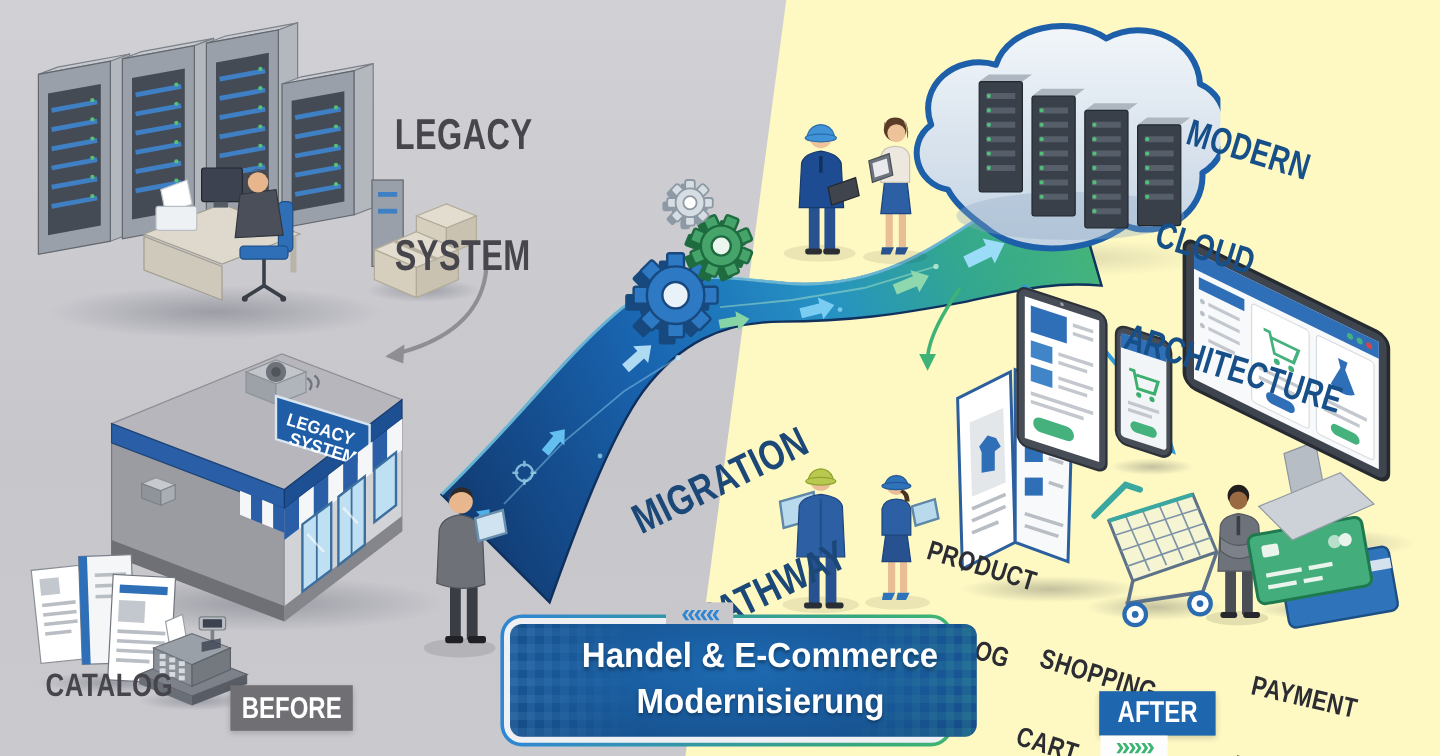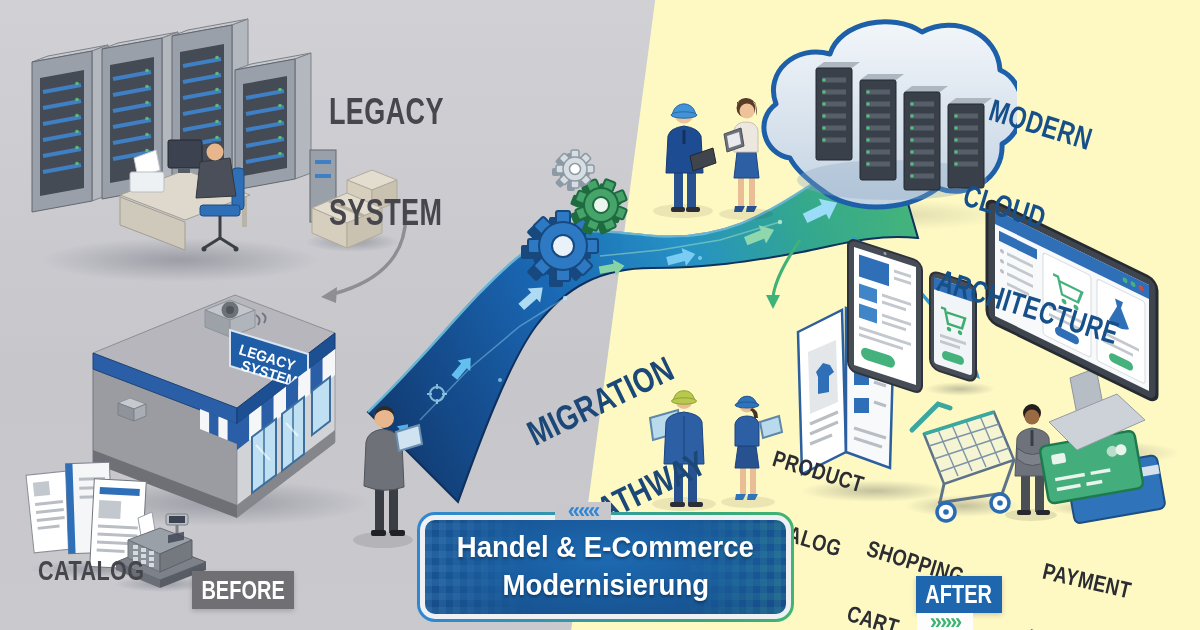--- a/index.html
+++ b/index.html
@@ -17,21 +17,21 @@
          font-weight:700;box-shadow:0 2px 5px rgba(0,0,0,.18);}
   .badge span{transform:scaleX(.8);}
   
   .banner{position:absolute;left:417px;top:512px;width:377px;height:110px;}
   .banner-frame{position:absolute;inset:0;border-radius:18px;padding:3px;box-sizing:border-box;
                 background:linear-gradient(90deg,#2f86d4,#38a87c 80%,#41b573);}
   .banner-gap{width:100%;height:100%;border-radius:15px;background:#eef0f3;
               padding:5px;box-sizing:border-box;}
   .banner-core{position:relative;width:100%;height:100%;border-radius:10px;overflow:hidden;
                background:radial-gradient(130% 170% at 50% 40%,#1d6ab2,#14467f 60%,#0d335f);
-               display:flex;flex-direction:column;align-items:center;justify-content:center;}
+               display:flex;flex-direction:column;align-items:center;justify-content:center;padding-left:28px;}
   .mosaic{position:absolute;top:0;height:100%;width:110px;opacity:.45;
           background-image:repeating-linear-gradient(0deg,rgba(120,190,240,.30) 0 7px,transparent 7px 14px),
                            repeating-linear-gradient(90deg,rgba(120,190,240,.30) 0 7px,transparent 7px 14px);}
   .mosaic.left{left:0;-webkit-mask-image:linear-gradient(to right,#000,transparent);
                mask-image:linear-gradient(to right,#000,transparent);}
   .mosaic.right{right:0;background-image:repeating-linear-gradient(0deg,rgba(90,210,170,.32) 0 7px,transparent 7px 14px),
                 repeating-linear-gradient(90deg,rgba(90,210,170,.32) 0 7px,transparent 7px 14px);
                 -webkit-mask-image:linear-gradient(to left,#000,transparent);
                 mask-image:linear-gradient(to left,#000,transparent);}
   .banner-line{color:#fff;font-weight:700;font-size:29px;line-height:1.3;transform:scaleX(.95);
@@ -724,21 +724,21 @@
   </div>
 
   <div class="abs label cond" style="left:1056px;top:516px;font-size:23px;line-height:.98;color:#2c2c33;transform:rotate(13deg) scaleX(.8);transform-origin:left top;">
     <div>PAYMENT</div>
     <div>PROCESSING</div>
   </div>
 
   <div class="abs badge" style="left:192px;top:571px;width:102px;height:38px;background:#6f6f74;font-size:25px;">
     <span>BEFORE</span>
   </div>
-  <div class="abs badge" style="left:916px;top:576px;width:86px;height:37px;background:#1e66ad;font-size:25px;">
+  <div class="abs badge" style="left:916px;top:576px;width:97px;height:37px;background:#1e66ad;font-size:25px;">
     <span>AFTER</span>
   </div>
 
   <div class="banner">
     <div class="banner-frame">
       <div class="banner-gap">
         <div class="banner-core">
           <div class="mosaic left"></div>
           <div class="mosaic right"></div>
           <div class="banner-line">Handel &amp; E-Commerce</div>

